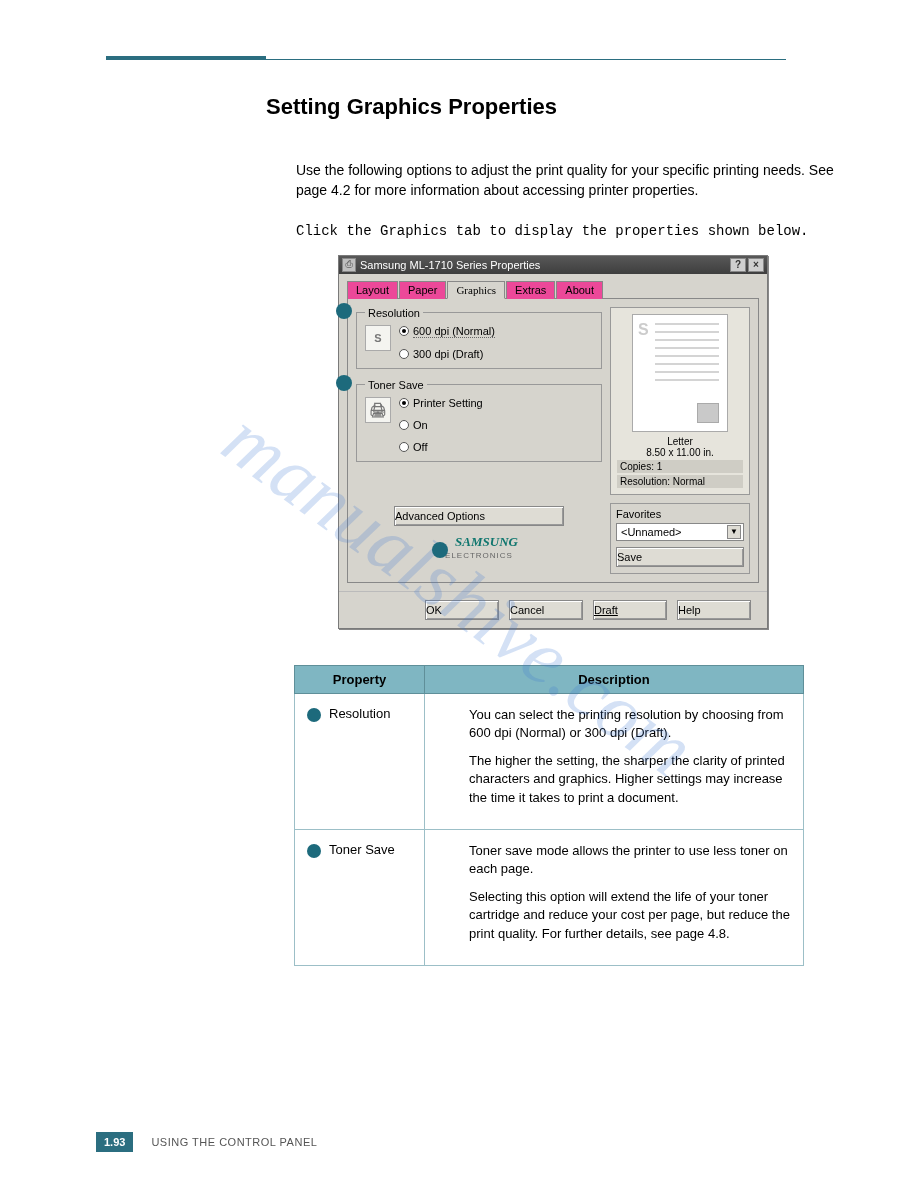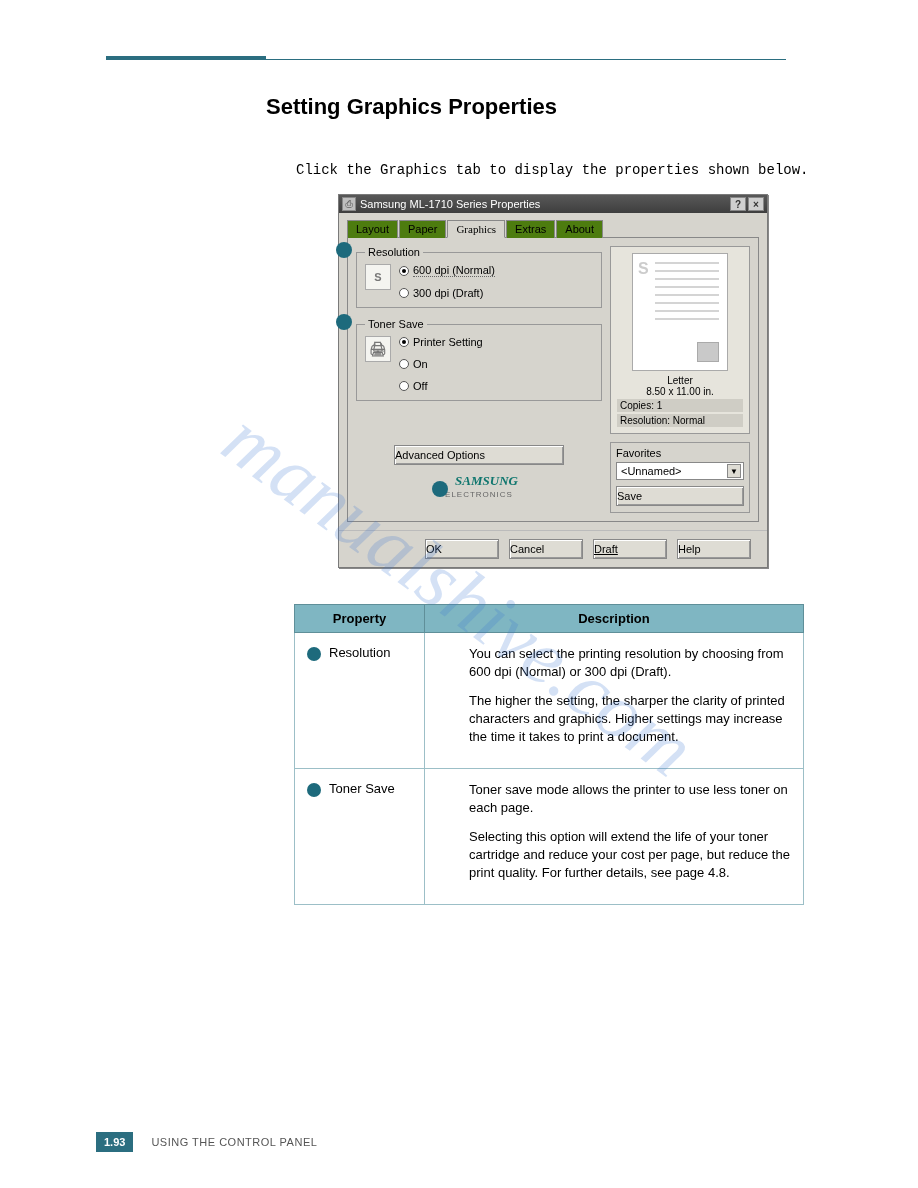--- a/index.html
+++ b/index.html
@@ -12,21 +12,21 @@
 
   
   .dialog-wrap { margin: 0 0 36px 232px; width: 430px; position: relative; }
   .dialog { border: 1px solid #7a7a7a; background: #d6d4cd; font-family: Tahoma, Arial, sans-serif; font-size: 11px; color: #000; box-shadow: 1px 1px 0 #888; }
   .titlebar { background: linear-gradient(#585858,#3e3e3e); color: #fff; height: 18px; display: flex; align-items: center; padding: 0 3px; }
   .titlebar .ticon { width: 14px; height: 14px; background: #bfbfbf; border: 1px solid #888; margin-right: 4px; display:flex;align-items:center;justify-content:center;font-size:9px;color:#333; }
   .titlebar .title-text { flex: 1; font-weight: normal; font-size: 11px; }
   .tb-btn { width: 16px; height: 14px; background: #cfcfcf; border: 1px solid #888; margin-left: 2px; display:flex;align-items:center;justify-content:center;font-size:10px;font-weight:bold;color:#333; }
   .dlg-body { padding: 6px 8px 8px 8px; }
   .tabs { display: flex; border-bottom: 1px solid #888; }
-  .tab { padding: 2px 8px; border: 1px solid #888; border-bottom: none; background: #4d7c0f; margin-right: 1px; position: relative; top: 1px; }
+  .tab { padding: 2px 8px; border: 1px solid #888; border-bottom: none; background: #ec4899; margin-right: 1px; position: relative; top: 1px; }
   .tab.active { background: #d6d4cd; border-bottom: 1px solid #d6d4cd; font-family: Liberation Serif, serif; }
   .panel { border: 1px solid #888; border-top: none; padding: 8px; display: flex; gap: 8px; }
   .left-col { flex: 1; }
   .right-col { width: 140px; }
   fieldset.grp { border: 1px solid #999; padding: 6px 8px 8px 8px; margin-bottom: 10px; position: relative; }
   fieldset.grp legend { padding: 0 3px; font-size: 11px; background: #d6d4cd; }
   .rowopt { display: flex; align-items: flex-start; gap: 8px; }
   .icon-box { width: 26px; height: 26px; border: 1px solid #aaa; background: #f4f4f0; display:flex;align-items:center;justify-content:center; font-weight:bold; color:#777; }
   .radios { display: flex; flex-direction: column; gap: 10px; }
   .radio-line { display: flex; align-items: center; gap: 4px; }
@@ -72,20 +72,21 @@
   .wm { position:absolute; left:50%; top:50%; transform: translate(-50%,-50%) rotate(36deg); font-size: 80px; color: rgba(60,120,210,0.22); font-family: Georgia, serif; font-style: italic; pointer-events:none; white-space:nowrap; }
 </style>
 </head>
 <body>
 
 <div class="page">
   <div class="topline"></div>
   <div class="ruleline"></div>
 
   <h2 class="section-title">Setting Graphics Properties</h2>
+  <p class="intro">Use the following options to adjust the print quality for your specific printing needs. See page 4.2 for more information about accessing printer properties.</p>
   <p class="intro" style="margin-bottom:14px;font-family:Liberation Mono, monospace;">Click the Graphics tab to display the properties shown below.</p>
 
   <div class="dialog-wrap">
     <span class="bullet b1"></span>
     <span class="bullet b2"></span>
     <span class="bullet b3"></span>
     <div class="dialog">
       <div class="titlebar">
         <span class="ticon">⎙</span>
         <span class="title-text">Samsung ML-1710 Series Properties</span>

